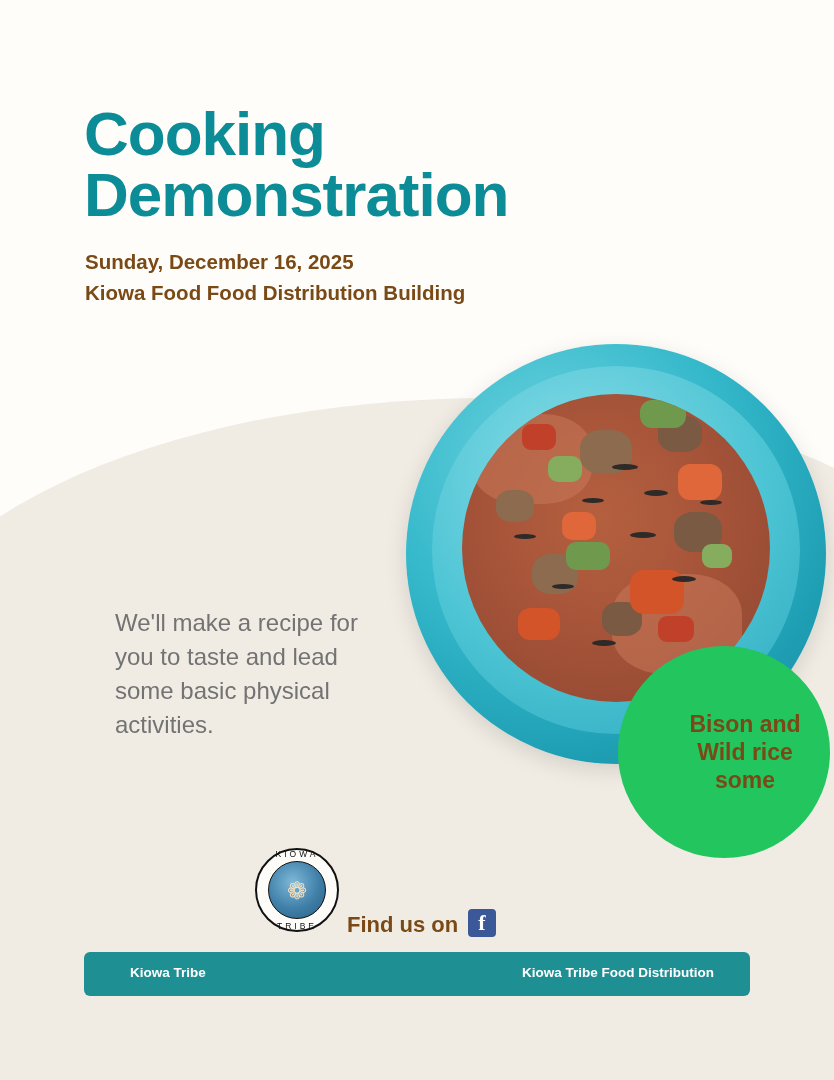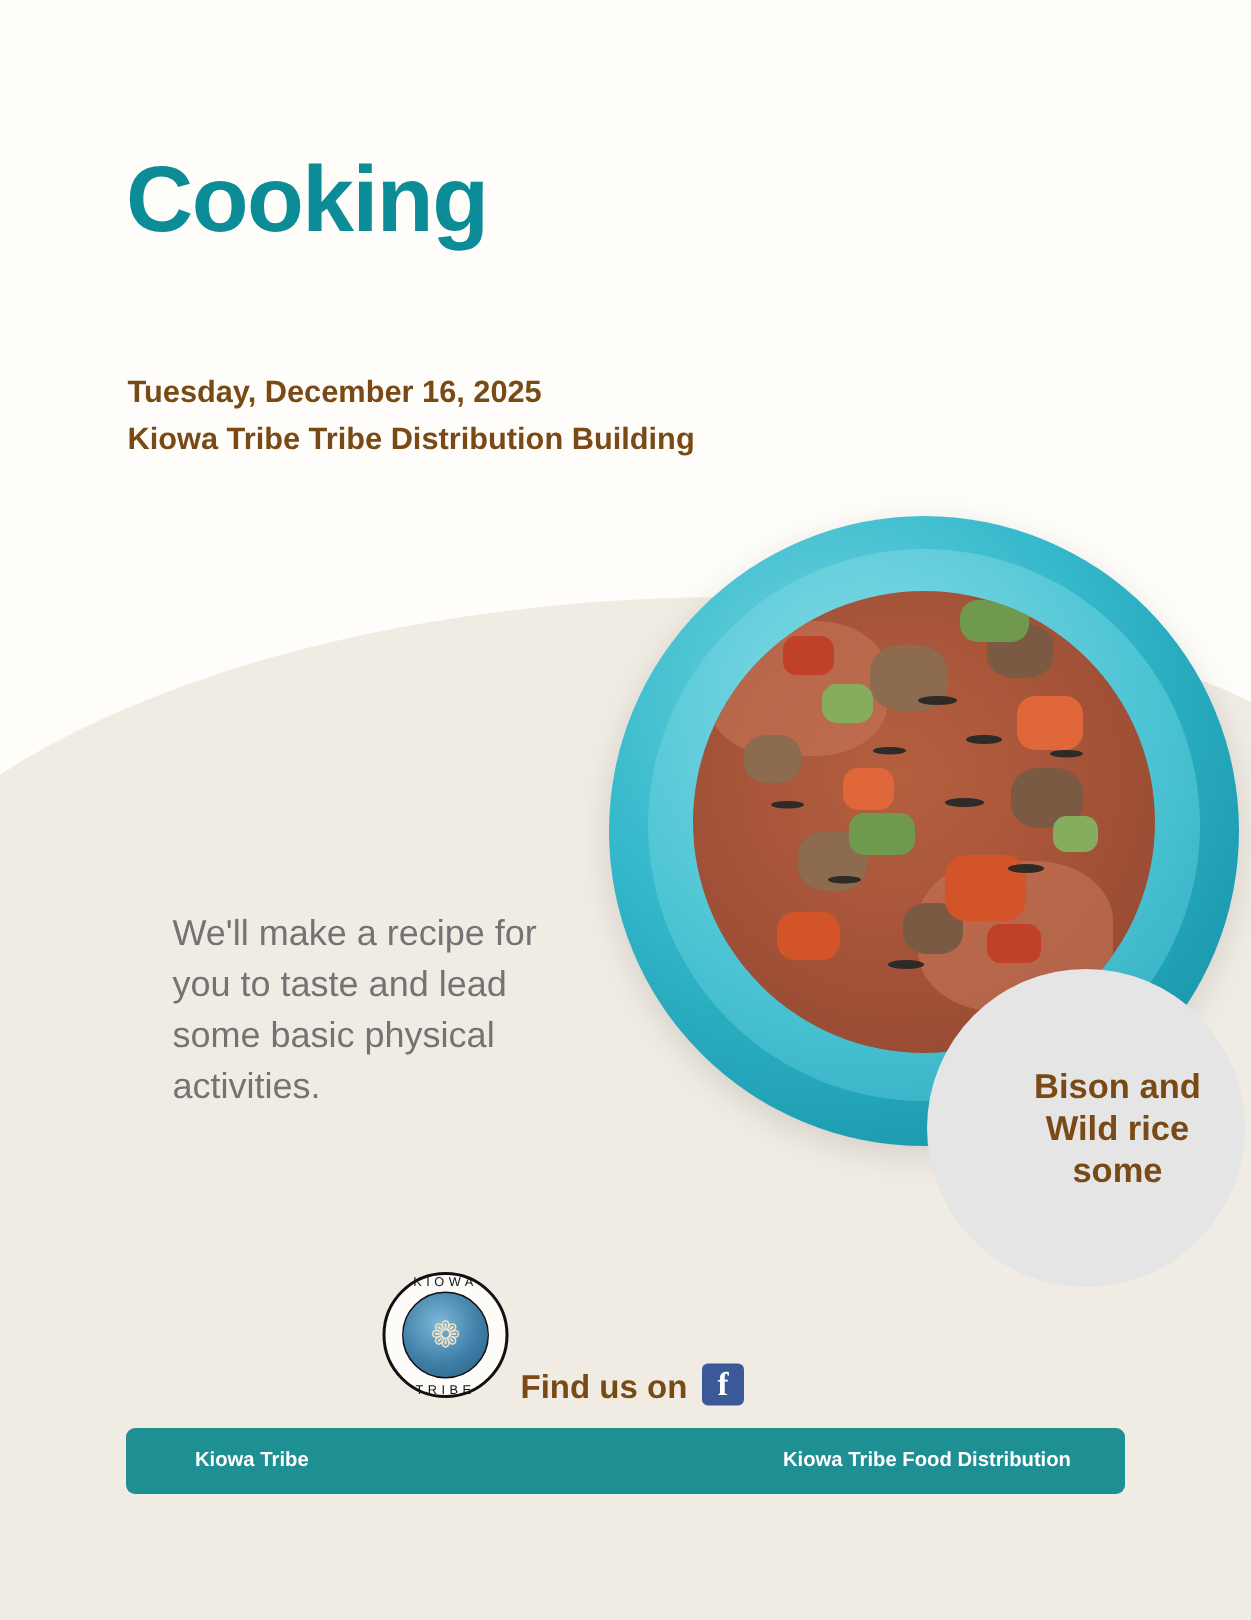--- a/index.html
+++ b/index.html
@@ -133,21 +133,21 @@
   .c-broth { background: rgba(200,120,90,0.55); }
 
   
   .soup-label {
     position: absolute;
     left: 618px;
     top: 646px;
     width: 212px;
     height: 212px;
     border-radius: 50%;
-    background: #e5e5e5;
+    background: #22c55e;
     z-index: 4;
     display: flex;
     align-items: center;
     justify-content: center;
     text-align: center;
   }
   .soup-label span {
     display: block;
     color: #7a4a16;
     font-size: 23px;
@@ -302,25 +302,26 @@
       <div class="chunk c-rice" style="left:90px;top:190px;width:22px;height:5px;"></div>
       <div class="chunk c-rice" style="left:52px;top:140px;width:22px;height:5px;"></div>
       <div class="chunk c-rice" style="left:168px;top:138px;width:26px;height:6px;"></div>
       <div class="chunk c-rice" style="left:130px;top:246px;width:24px;height:6px;"></div>
       <div class="chunk c-rice" style="left:238px;top:106px;width:22px;height:5px;"></div>
     </div>
   </div>
 
   <div class="title">
     <span>Cooking</span>
+    <span class="l2">Demonstration</span>
   </div>
 
   <div class="details">
-    <div>Tuesday, December 16, 2025</div>
-    <div>Kiowa Tribe Tribe Distribution Building</div>
+    <div>Sunday, December 16, 2025</div>
+    <div>Kiowa Food Food Distribution Building</div>
   </div>
 
   <div class="joinus-body">We'll make a recipe for you to taste and lead some basic physical activities.</div>
 
   <div class="soup-label">
     <span>
       <em style="font-style:normal;display:block">Bison and</em>
       <em style="font-style:normal;display:block">Wild rice</em>
       <em style="font-style:normal;display:block">some</em>
     </span>

